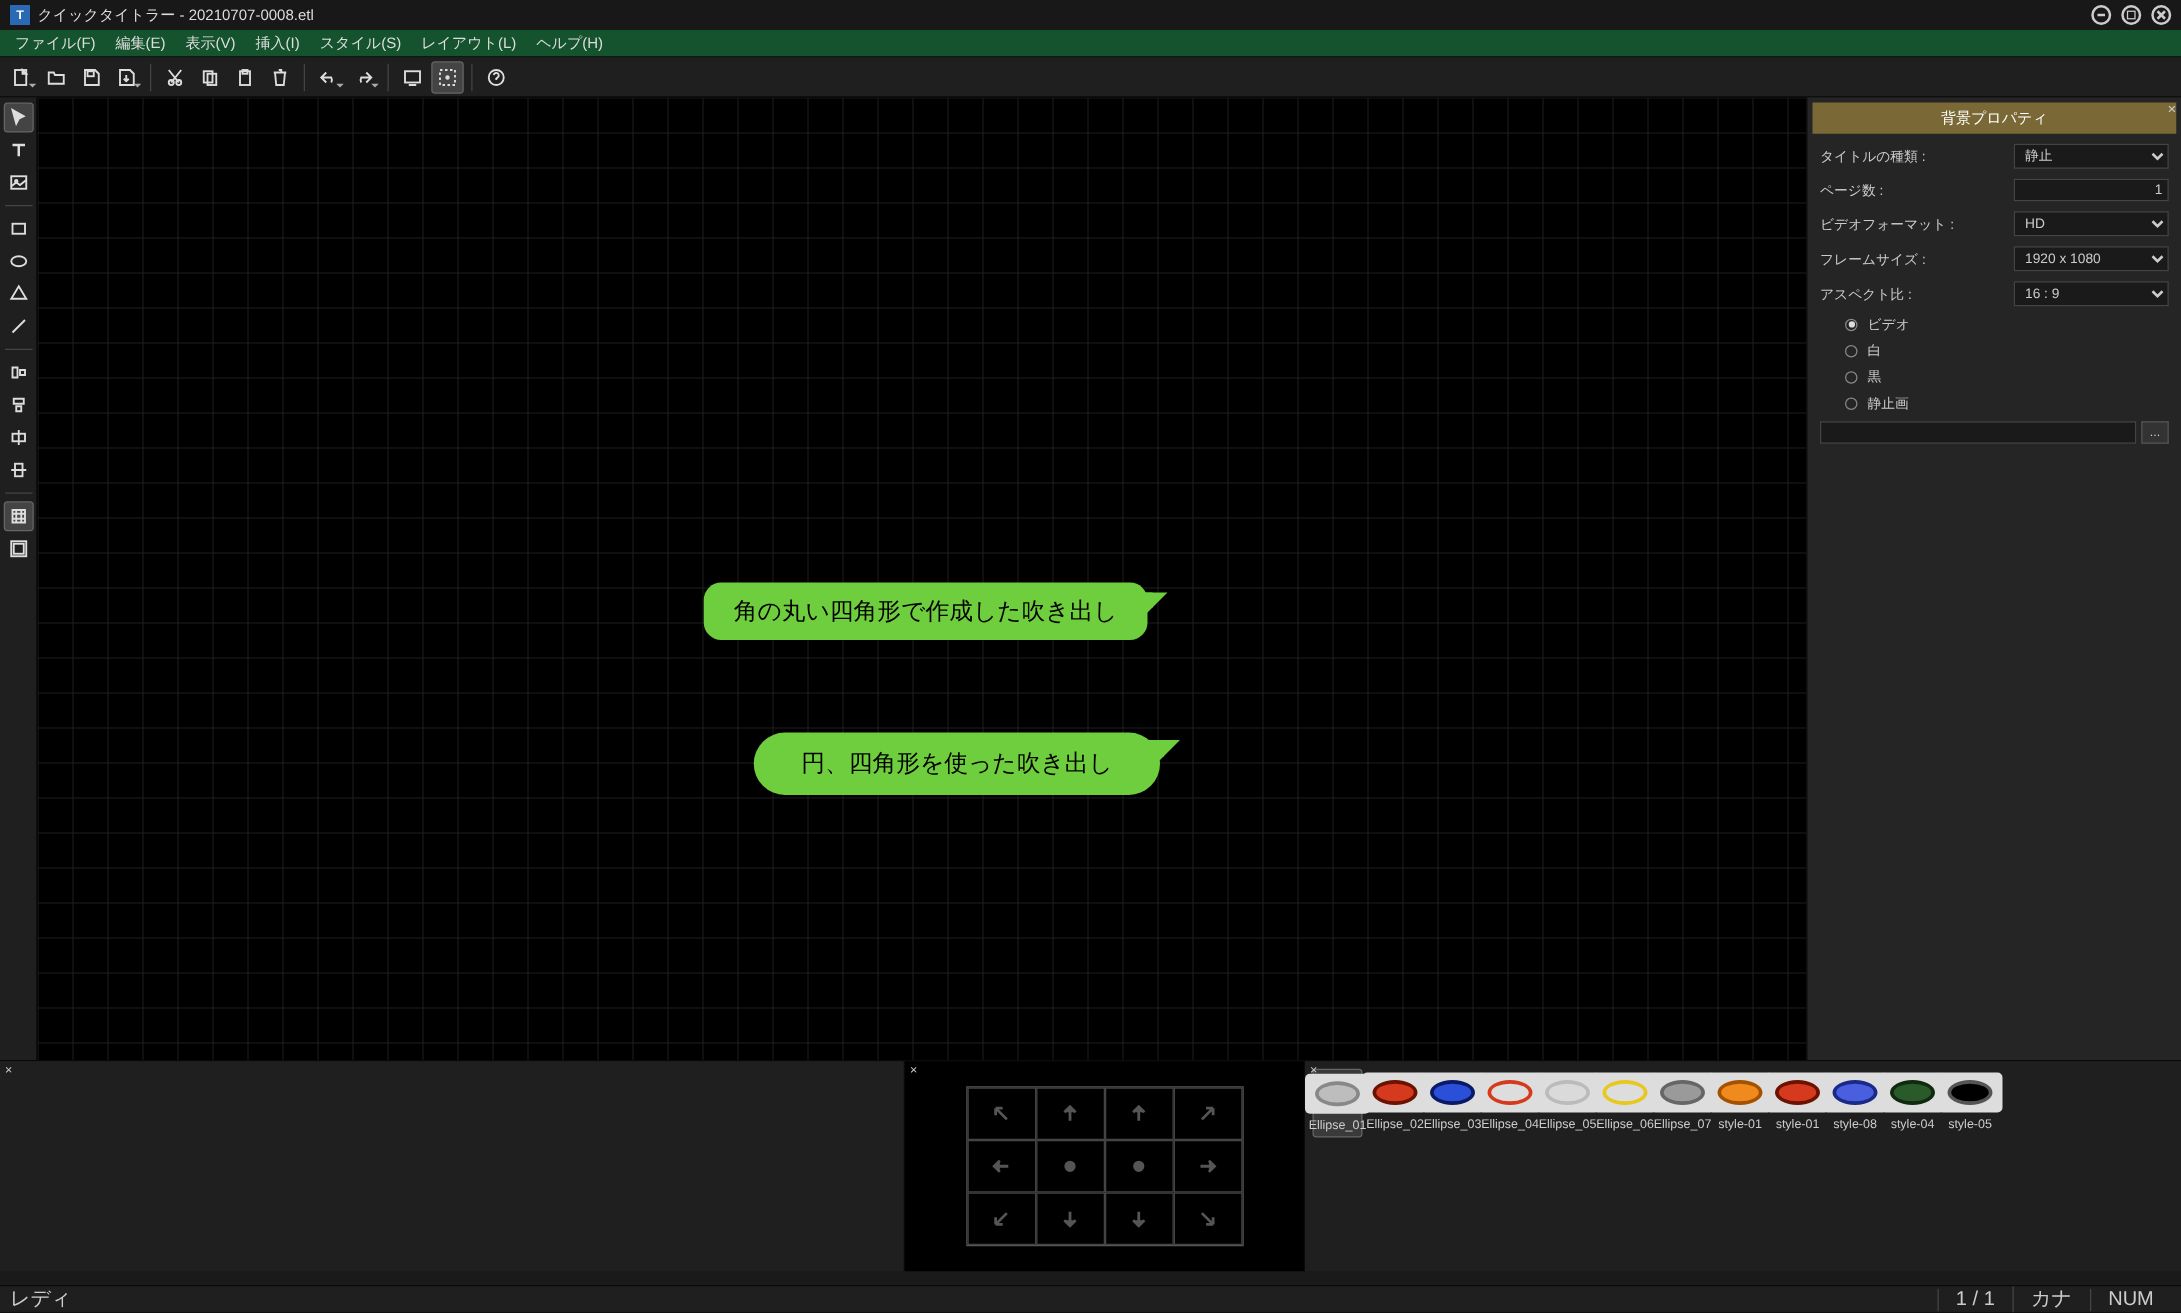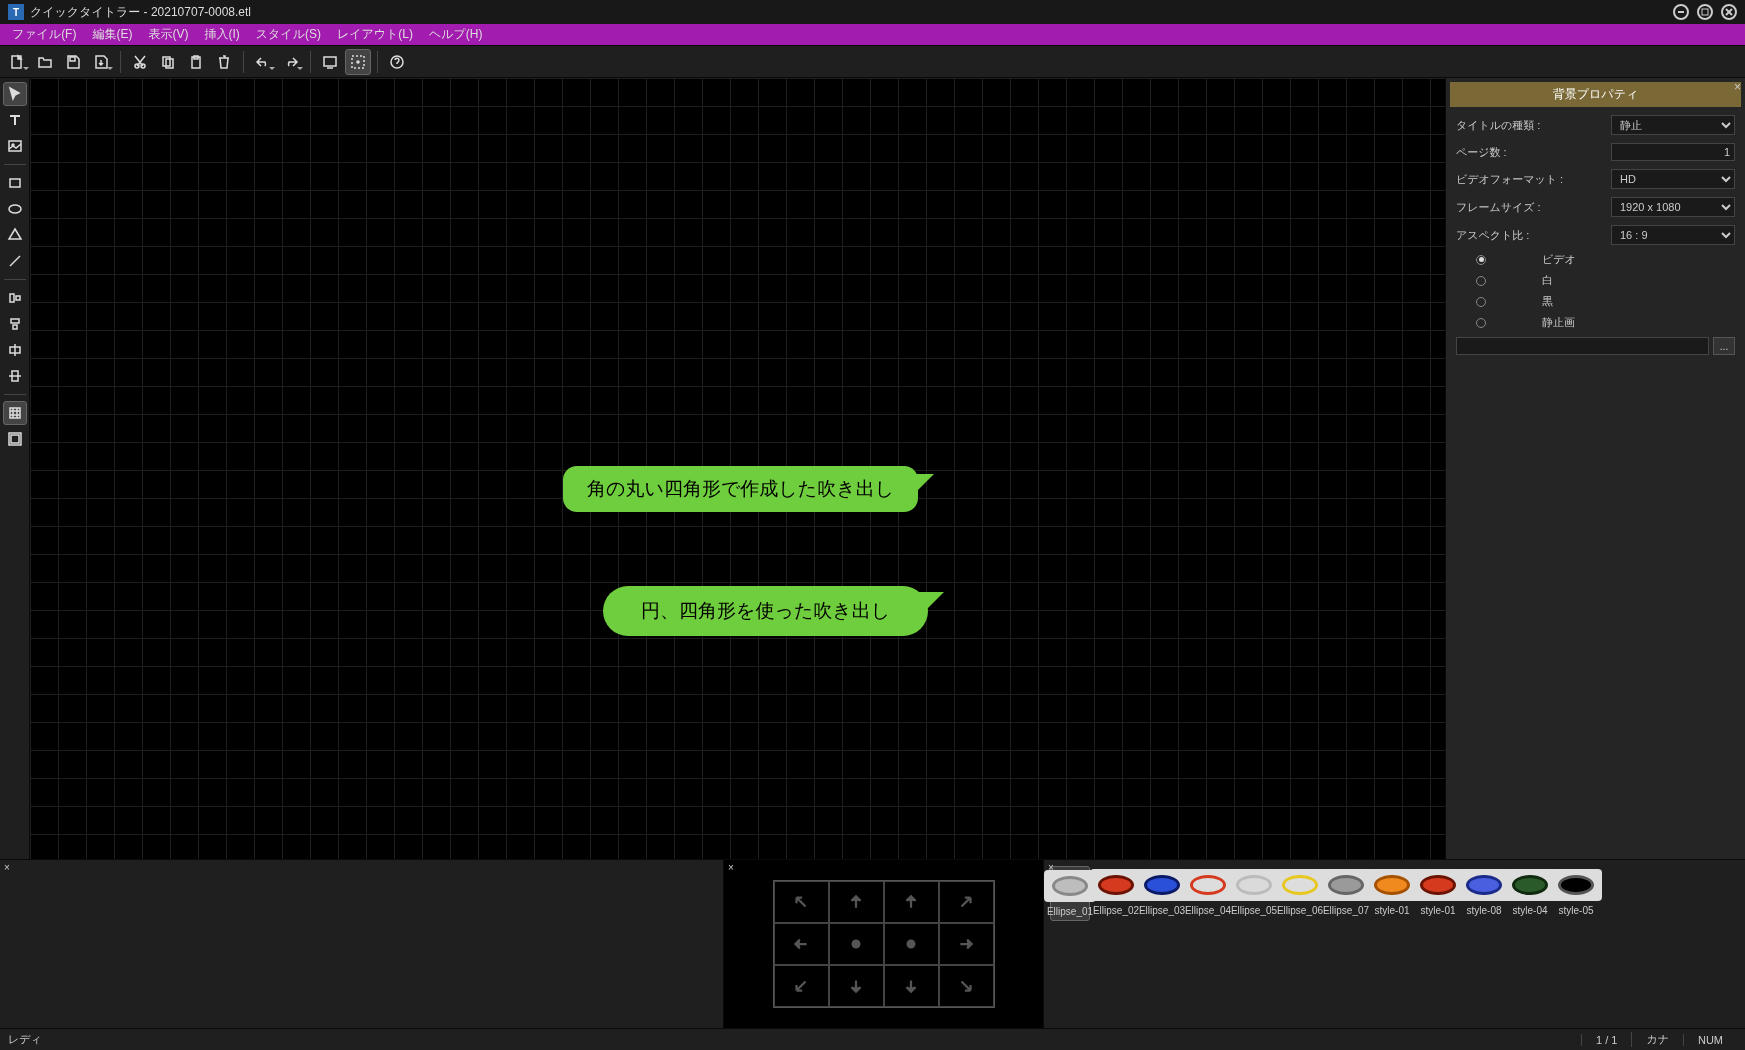--- a/index.html
+++ b/index.html
@@ -7,21 +7,21 @@
 
 
 .titlebar { height: 24px; background: #181818; display: flex; align-items: center; padding: 0 8px; color: #ddd; }
 .titlebar .icon { width: 16px; height: 16px; background: #2a6ab5; margin-right: 6px; display: flex; align-items: center; justify-content: center; color: #fff; font-weight: bold; font-size: 10px; }
 .titlebar .title { flex: 1; font-size: 12px; }
 .titlebar .wbtns { display: flex; gap: 8px; }
 .titlebar .wbtn { width: 16px; height: 16px; border-radius: 50%; border: 2px solid #ccc; display: flex; align-items: center; justify-content: center; cursor: pointer; }
 .titlebar .wbtn svg { width: 10px; height: 10px; }
 
 
-.menubar { height: 22px; background: #a21caf; border-bottom: 1px solid #0a0a0a; display: flex; align-items: center; padding: 0 4px; }
+.menubar { height: 22px; background: #14532d; border-bottom: 1px solid #0a0a0a; display: flex; align-items: center; padding: 0 4px; }
 .menubar .mitem { padding: 3px 8px; color: #ddd; font-size: 12px; cursor: pointer; }
 
 
 .toolbar { height: 32px; background: #1f1f1f; border-bottom: 1px solid #0a0a0a; display: flex; align-items: center; padding: 0 4px; gap: 2px; }
 .tbtn { width: 26px; height: 26px; display: flex; align-items: center; justify-content: center; cursor: pointer; color: #ddd; border-radius: 3px; position: relative; }
 .tsep { width: 1px; height: 22px; background: #444; margin: 0 4px; }
 .tbtn svg { width: 16px; height: 16px; stroke: #ddd; fill: none; stroke-width: 1.5; }
 .tbtn.drop::after { content: ""; position: absolute; right: 1px; bottom: 2px; border: 3px solid transparent; border-top-color: #aaa; }
 .tbtn.active { background: #444; border: 1px solid #666; }
 
@@ -48,21 +48,21 @@
 
 .rpanel { width: 300px; background: #252525; border-left: 1px solid #0a0a0a; display: flex; flex-direction: column; position: relative; }
 .rpanel .closex { position: absolute; right: 4px; top: 2px; color: #ccc; font-size: 12px; cursor: pointer; }
 .rpanel .phdr { background: #7a6936; color: #fff; text-align: center; padding: 4px; font-size: 12px; margin: 4px; }
 .rpanel .row { display: flex; align-items: center; padding: 2px 10px; margin: 2px 0; gap: 34px; }
 .rpanel .row .lbl { flex: 1; font-size: 11px; color: #ccc; }
 .rpanel .row .val { width: 124px; }
 .rpanel select, .rpanel input[type=text] { width: 100%; background: #1a1a1a; border: 1px solid #444; color: #ccc; font-size: 11px; padding: 2px 4px; }
 .rpanel .section { padding: 4px 10px; color: #ddd; font-size: 12px; }
 .rpanel .section::before { content: "▼ "; font-size: 9px; }
-.rpanel .radio { display: flex; align-items: center; padding: 3px 2px 3px 30px; font-size: 11px; cursor: pointer; gap: 48px; }
+.rpanel .radio { display: flex; align-items: center; padding: 3px 2px 3px 30px; font-size: 11px; cursor: pointer; }
 .rpanel .radio .dot { width: 10px; height: 10px; border-radius: 50%; border: 1px solid #888; margin-right: 8px; display: flex; align-items: center; justify-content: center; }
 .rpanel .radio.sel .dot::after { content: ""; width: 5px; height: 5px; border-radius: 50%; background: #ddd; }
 .rpanel .imgpath { margin: 4px 10px; display: flex; gap: 4px; }
 .rpanel .imgpath input { flex: 1; }
 .rpanel .imgpath button { width: 22px; background: #333; border: 1px solid #555; color: #ccc; font-size: 10px; }
 
 
 .bottom { height: 169px; display: flex; border-top: 1px solid #0a0a0a; }
 .bplaceholder { width: 724px; background: #1f1f1f; border-right: 1px solid #0a0a0a; position: relative; }
 .bplaceholder .bx { position: absolute; left: 4px; top: 2px; color: #ccc; font-size: 10px; cursor: pointer; }
@@ -74,21 +74,21 @@
 
 .bstyles { flex: 1; background: #1f1f1f; display: flex; align-items: flex-start; flex-wrap: wrap; padding: 6px; gap: 6px; position: relative; }
 .bstyles .bx { position: absolute; left: 4px; top: 2px; color: #ccc; font-size: 10px; cursor: pointer; }
 .stile { width: 40px; display: flex; flex-direction: column; align-items: center; gap: 4px; cursor: pointer; padding: 3px; border-radius: 3px; }
 .stile.sel { background: #3a3a3a; border: 1px solid #666; }
 .stile .thumb { width: 52px; height: 32px; background: #ddd; border-radius: 4px; display: flex; align-items: center; justify-content: center; }
 .stile .ell { width: 36px; height: 20px; border-radius: 50%; }
 .stile .lbl { font-size: 10px; color: #ccc; text-align: center; white-space: nowrap; overflow: hidden; }
 
 
-.status { height: 22px; background: #1f1f1f; border-top: 1px solid #0a0a0a; display: flex; align-items: center; padding: 0 8px; font-size: 11px; }
+.status { height: 22px; background: #1f1f1f; border-top: 1px solid #0a0a0a; display: flex; align-items: center; padding: 0 8px; font-size: 16px; margin-top: 11px; }
 .status .sfill { flex: 1; }
 .status .sseg { border-left: 1px solid #444; padding: 0 14px; }
 </style>
 </head>
 <body>
 
 <div class="titlebar">
   <div class="icon">T</div>
   <div class="title">クイックタイトラー - 20210707-0008.etl</div>
   <div class="wbtns">

